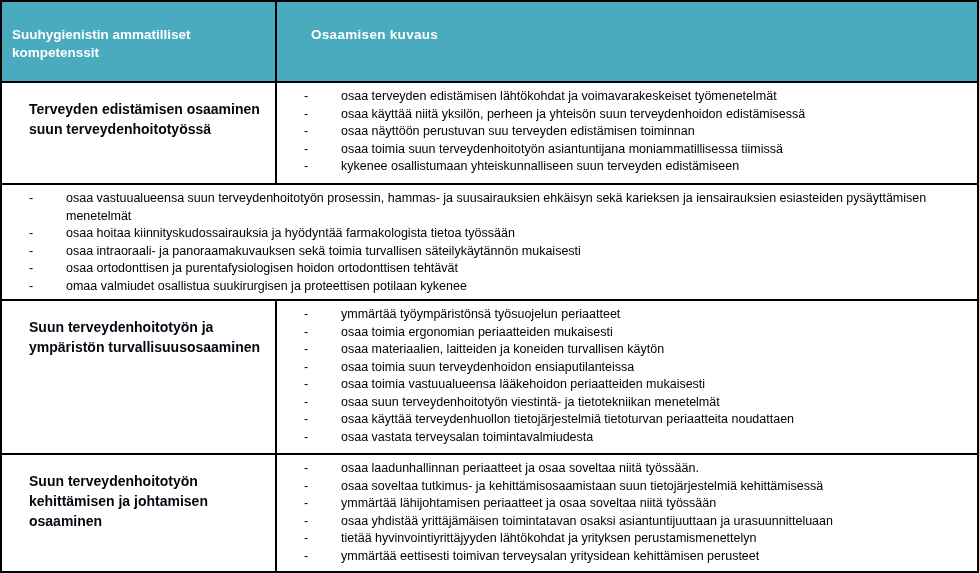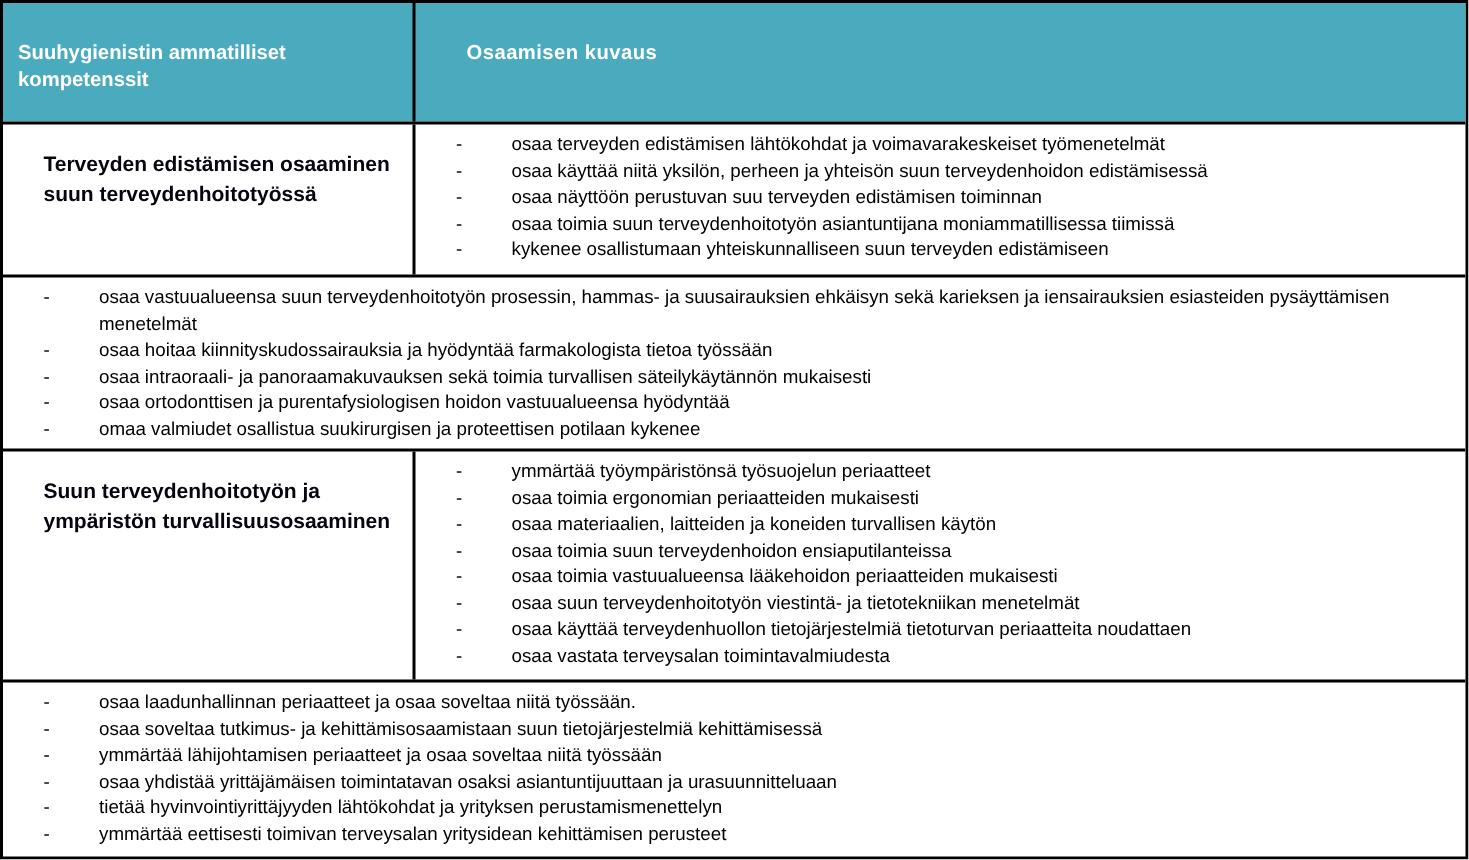--- a/index.html
+++ b/index.html
@@ -126,21 +126,21 @@
             <li>
               <span class="dash">-</span>
               <span class="item-text">osaa hoitaa kiinnityskudossairauksia ja hyödyntää farmakologista tietoa työssään</span>
             </li>
             <li>
               <span class="dash">-</span>
               <span class="item-text">osaa intraoraali- ja panoraamakuvauksen sekä toimia turvallisen säteilykäytännön mukaisesti</span>
             </li>
             <li>
               <span class="dash">-</span>
-              <span class="item-text">osaa ortodonttisen ja purentafysiologisen hoidon vastuualueensa hyödyntää</span>
+              <span class="item-text">osaa ortodonttisen ja purentafysiologisen hoidon ortodonttisen tehtävät</span>
             </li>
             <li>
               <span class="dash">-</span>
               <span class="item-text">omaa valmiudet osallistua suukirurgisen ja proteettisen potilaan kykenee</span>
             </li>
           </ul>
     </div>
   </div>
 
   <div class="row body-row r2">
@@ -177,20 +177,21 @@
             </li>
             <li>
               <span class="dash">-</span>
               <span class="item-text">osaa vastata terveysalan toimintavalmiudesta</span>
             </li>
           </ul>
     </div>
   </div>
 
   <div class="row body-row r3">
+    <div class="col1 competence-cell">Suun terveydenhoitotyön kehittämisen ja johtamisen osaaminen</div>
     <div class="col2 desc-cell">
       <ul class="items">
             <li>
               <span class="dash">-</span>
               <span class="item-text">osaa laadunhallinnan periaatteet ja osaa soveltaa niitä työssään.</span>
             </li>
             <li>
               <span class="dash">-</span>
               <span class="item-text">osaa soveltaa tutkimus- ja kehittämisosaamistaan suun tietojärjestelmiä kehittämisessä</span>
             </li>

